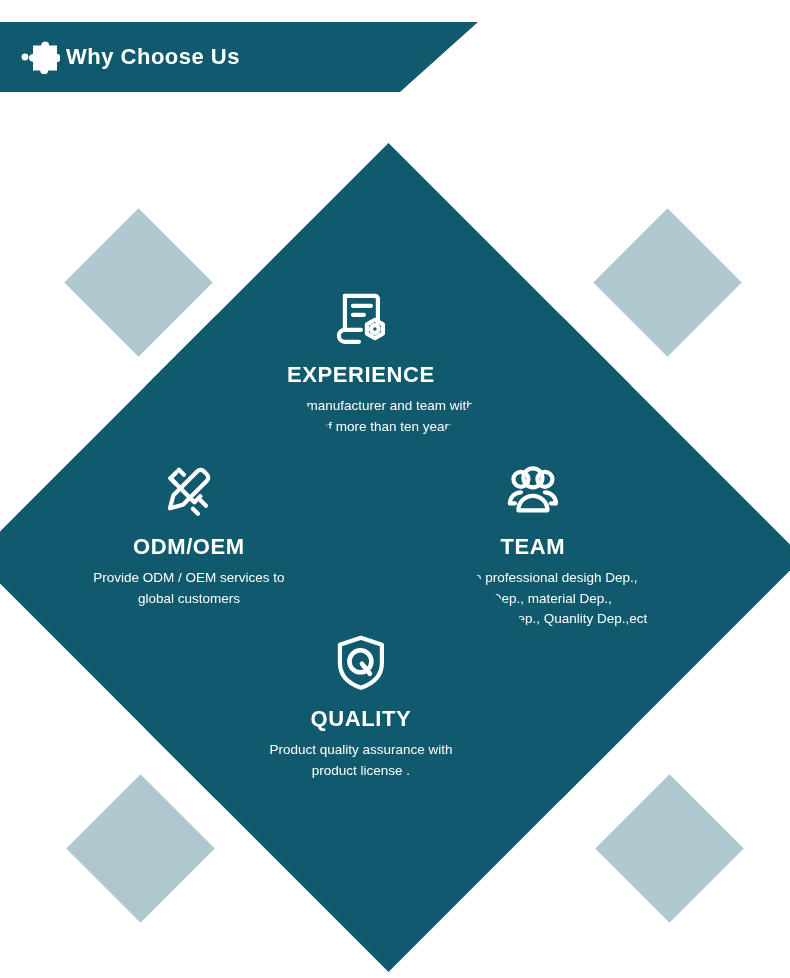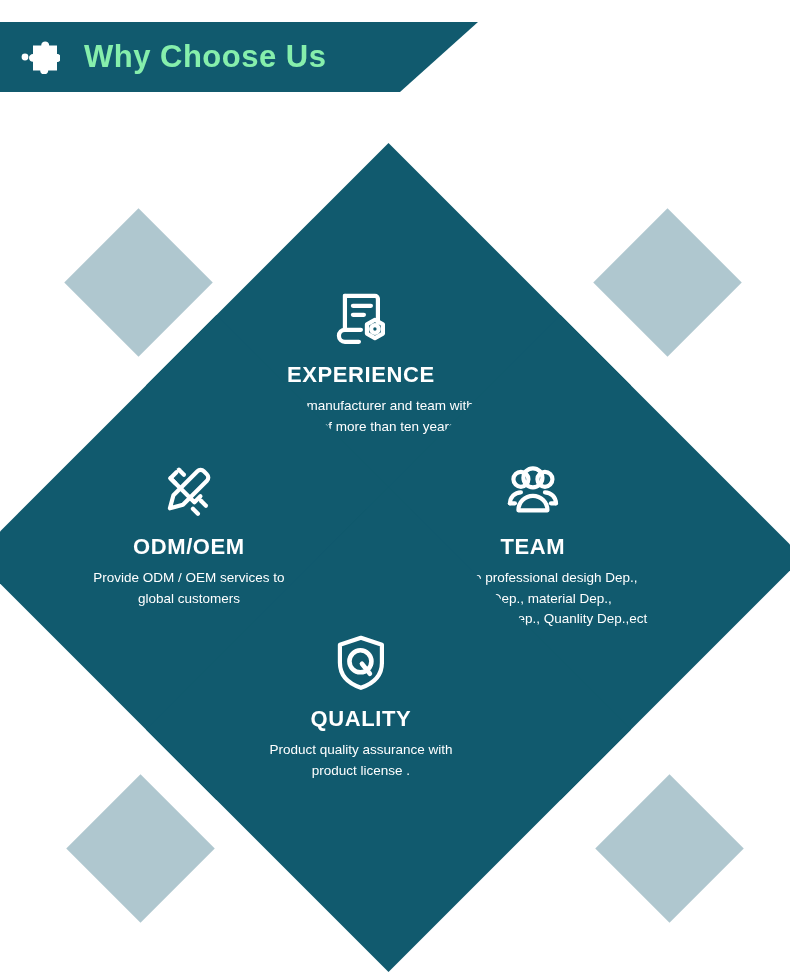--- a/index.html
+++ b/index.html
@@ -30,23 +30,23 @@
   .banner-icon {
     margin-left: 20px;
     width: 40px;
     height: 34px;
     display: flex;
     align-items: center;
     justify-content: center;
     flex: none;
   }
   .banner-title {
-    margin-left: 24px;
-    color: #86efac;
-    font-size: 31px;
+    margin-left: 6px;
+    color: #ffffff;
+    font-size: 22px;
     font-weight: bold;
     letter-spacing: 0.5px;
     white-space: nowrap;
   }
 
   
   .deco {
     position: absolute;
     width: 105px;
     height: 105px;

